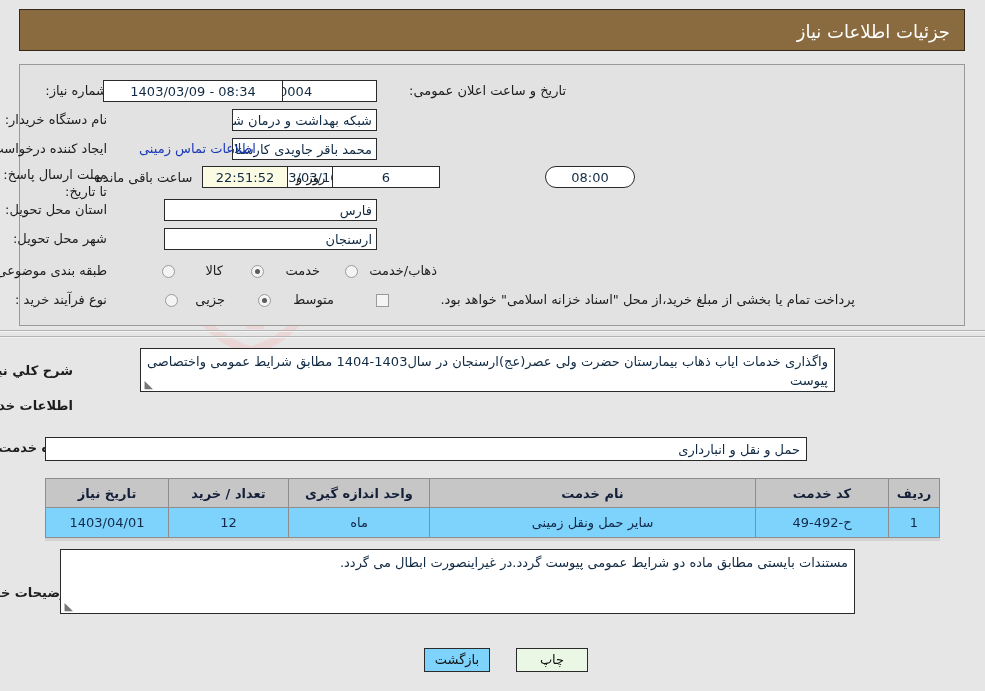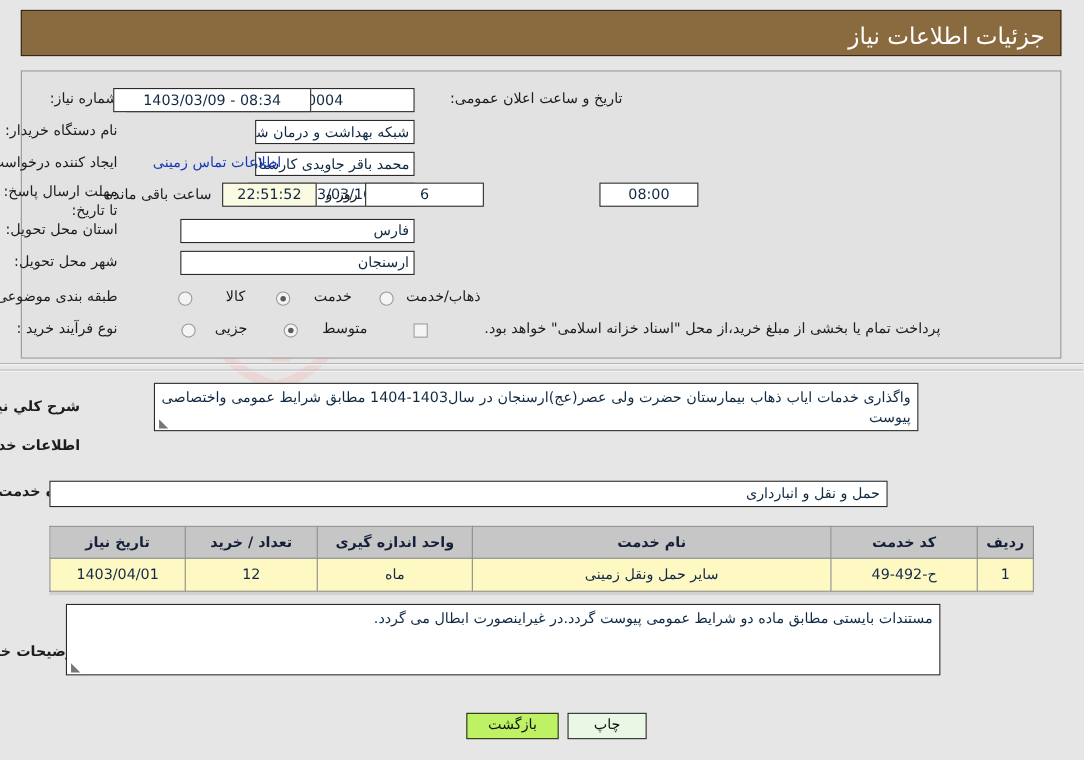--- a/index.html
+++ b/index.html
@@ -54,21 +54,21 @@
     background: #8a6a3f;
     border: 1px solid #33281a;
     box-sizing: border-box;
     z-index: 3;
   }
   .titlebar .t {
     position: absolute;
     right: 14px;
     top: 11px;
     color: #ffffff;
-    font-size: 21px;
+    font-size: 18px;
   }
 
   
   .panel {
     position: absolute;
     background: #e2e2e2;
     border: 1px solid #9a9a9a;
     box-sizing: border-box;
     z-index: 2;
   }
@@ -181,21 +181,21 @@
   #svc-table th {
     background: #c6c6c6;
     border: 1px solid #8d8d8d;
     color: #14203a;
     font-weight: bold;
     font-size: 13px;
     height: 28px;
     padding: 0 6px;
   }
   #svc-table td {
-    background: #fef9c3;
+    background: #7dd3fc;
     border: 1px solid #8d8d8d;
     color: #12294a;
     height: 29px;
     text-align: center;
     padding: 0 6px;
   }
   .tbl-shadow {
     position: absolute;
     left: 45px; top: 536px;
     width: 895px; height: 5px;
@@ -209,21 +209,21 @@
     border: 1px solid #2a2a2a;
     box-sizing: border-box;
     font-size: 13px;
     color: #111;
     text-align: center;
     line-height: 22px;
     cursor: pointer;
     z-index: 5;
   }
   #btn-print  { left: 516px; top: 648px; width: 72px; height: 24px; background: #e9f7e4; }
-  #btn-back   { left: 424px; top: 648px; width: 84px; height: 24px; background: #bef264; }
+  #btn-back   { left: 424px; top: 648px; width: 66px; height: 24px; background: #7dd3fc; }
 </style>
 </head>
 <body>
 
 <div id="page">
 
   <div id="watermark">
     <svg class="wm-shield" viewBox="0 0 132 150">
       <path d="M66 4 L126 26 L126 78 C126 112 99 136 66 146 C33 136 6 112 6 78 L6 26 Z" fill="none" stroke="#f0c9c9" stroke-width="9"></path>
       <path d="M36 58 L60 58 L72 96 L86 58 L108 58 L78 124 L62 124 Z" fill="#f0c9c9"></path>
@@ -245,21 +245,21 @@
   <div class="lbl" style="right:878px; top:112px;">نام دستگاه خریدار:</div>
   <div class="fld r" style="right:608px; left:232px; top:109px; height:22px;">شبکه بهداشت و درمان شهرستان ارسنجان</div>
 
   <div class="lbl" style="right:878px; top:141px;">ایجاد کننده درخواست:</div>
   <div class="fld r" style="right:608px; left:232px; top:138px; height:22px;">محمد باقر جاویدی کارشناس ساختمان-با ابلاغ رابط امور قراردادهای بیمارستان ش</div>
   <div class="link" style="left:139px; top:141px;">اطلاعات تماس زمینی</div>
 
   <div class="lbl" style="right:878px; top:166px; line-height:17px; white-space:normal; width:110px; text-align:right;">مهلت ارسال پاسخ: تا تاریخ:</div>
   <div class="fld c" style="right:608px; top:166px; width:152px; height:22px;">1403/03/16</div>
   <div class="lbl" style="right:568px; top:170px;">ساعت</div>
-  <div class="fld c" style="right:350px; top:166px; width:90px; height:22px;">08:00</div>
+  <div class="fld c" style="right:350px; top:166px; width:90px; height:22px;border-radius:11px;">08:00</div>
   <div class="fld c" style="right:545px; left:334px; top:166px; width:108px; height:22px;">6</div>
   <div class="lbl" style="left:296px; top:170px;">روز و</div>
   <div class="fld c yellow" style="left:202px; top:166px; width:86px; height:22px;">22:51:52</div>
   <div class="lbl" style="left:96px; top:170px;">ساعت باقی مانده</div>
 
   <div class="lbl" style="right:878px; top:202px;">استان محل تحویل:</div>
   <div class="fld r" style="right:608px; top:199px; width:213px; height:22px;">فارس</div>
 
   <div class="lbl" style="right:878px; top:231px;">شهر محل تحویل:</div>
   <div class="fld r" style="right:608px; top:228px; width:213px; height:22px;">ارسنجان</div>

